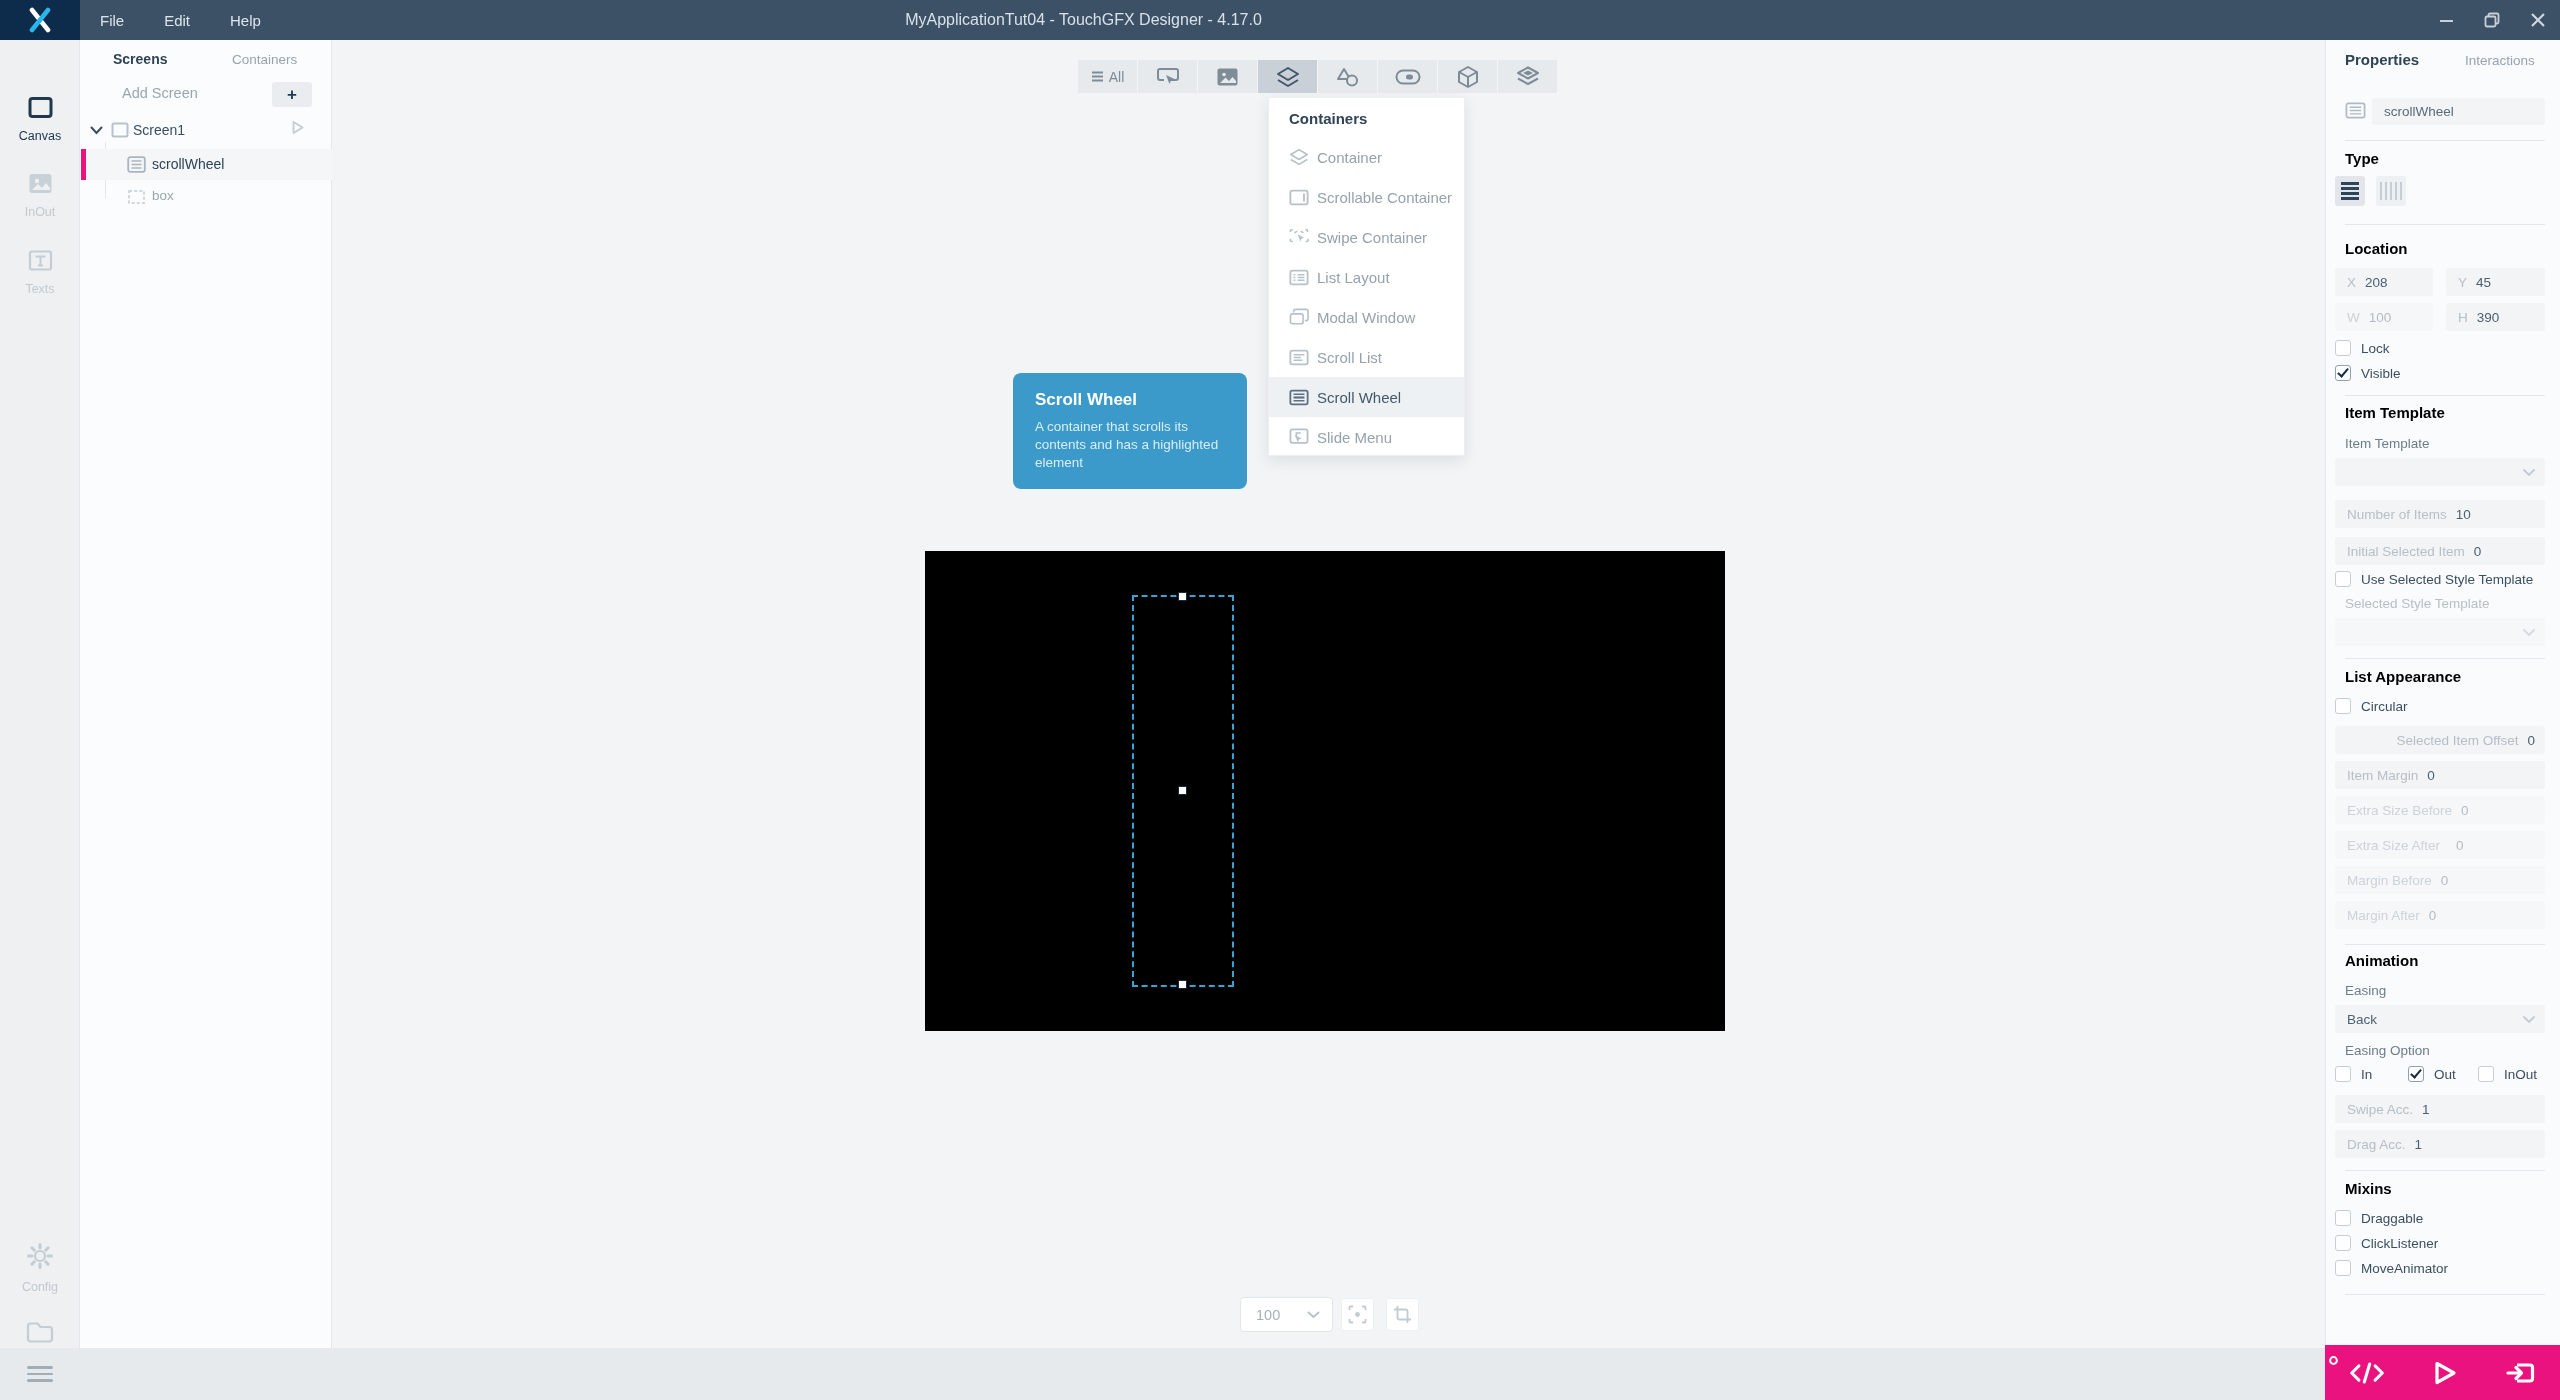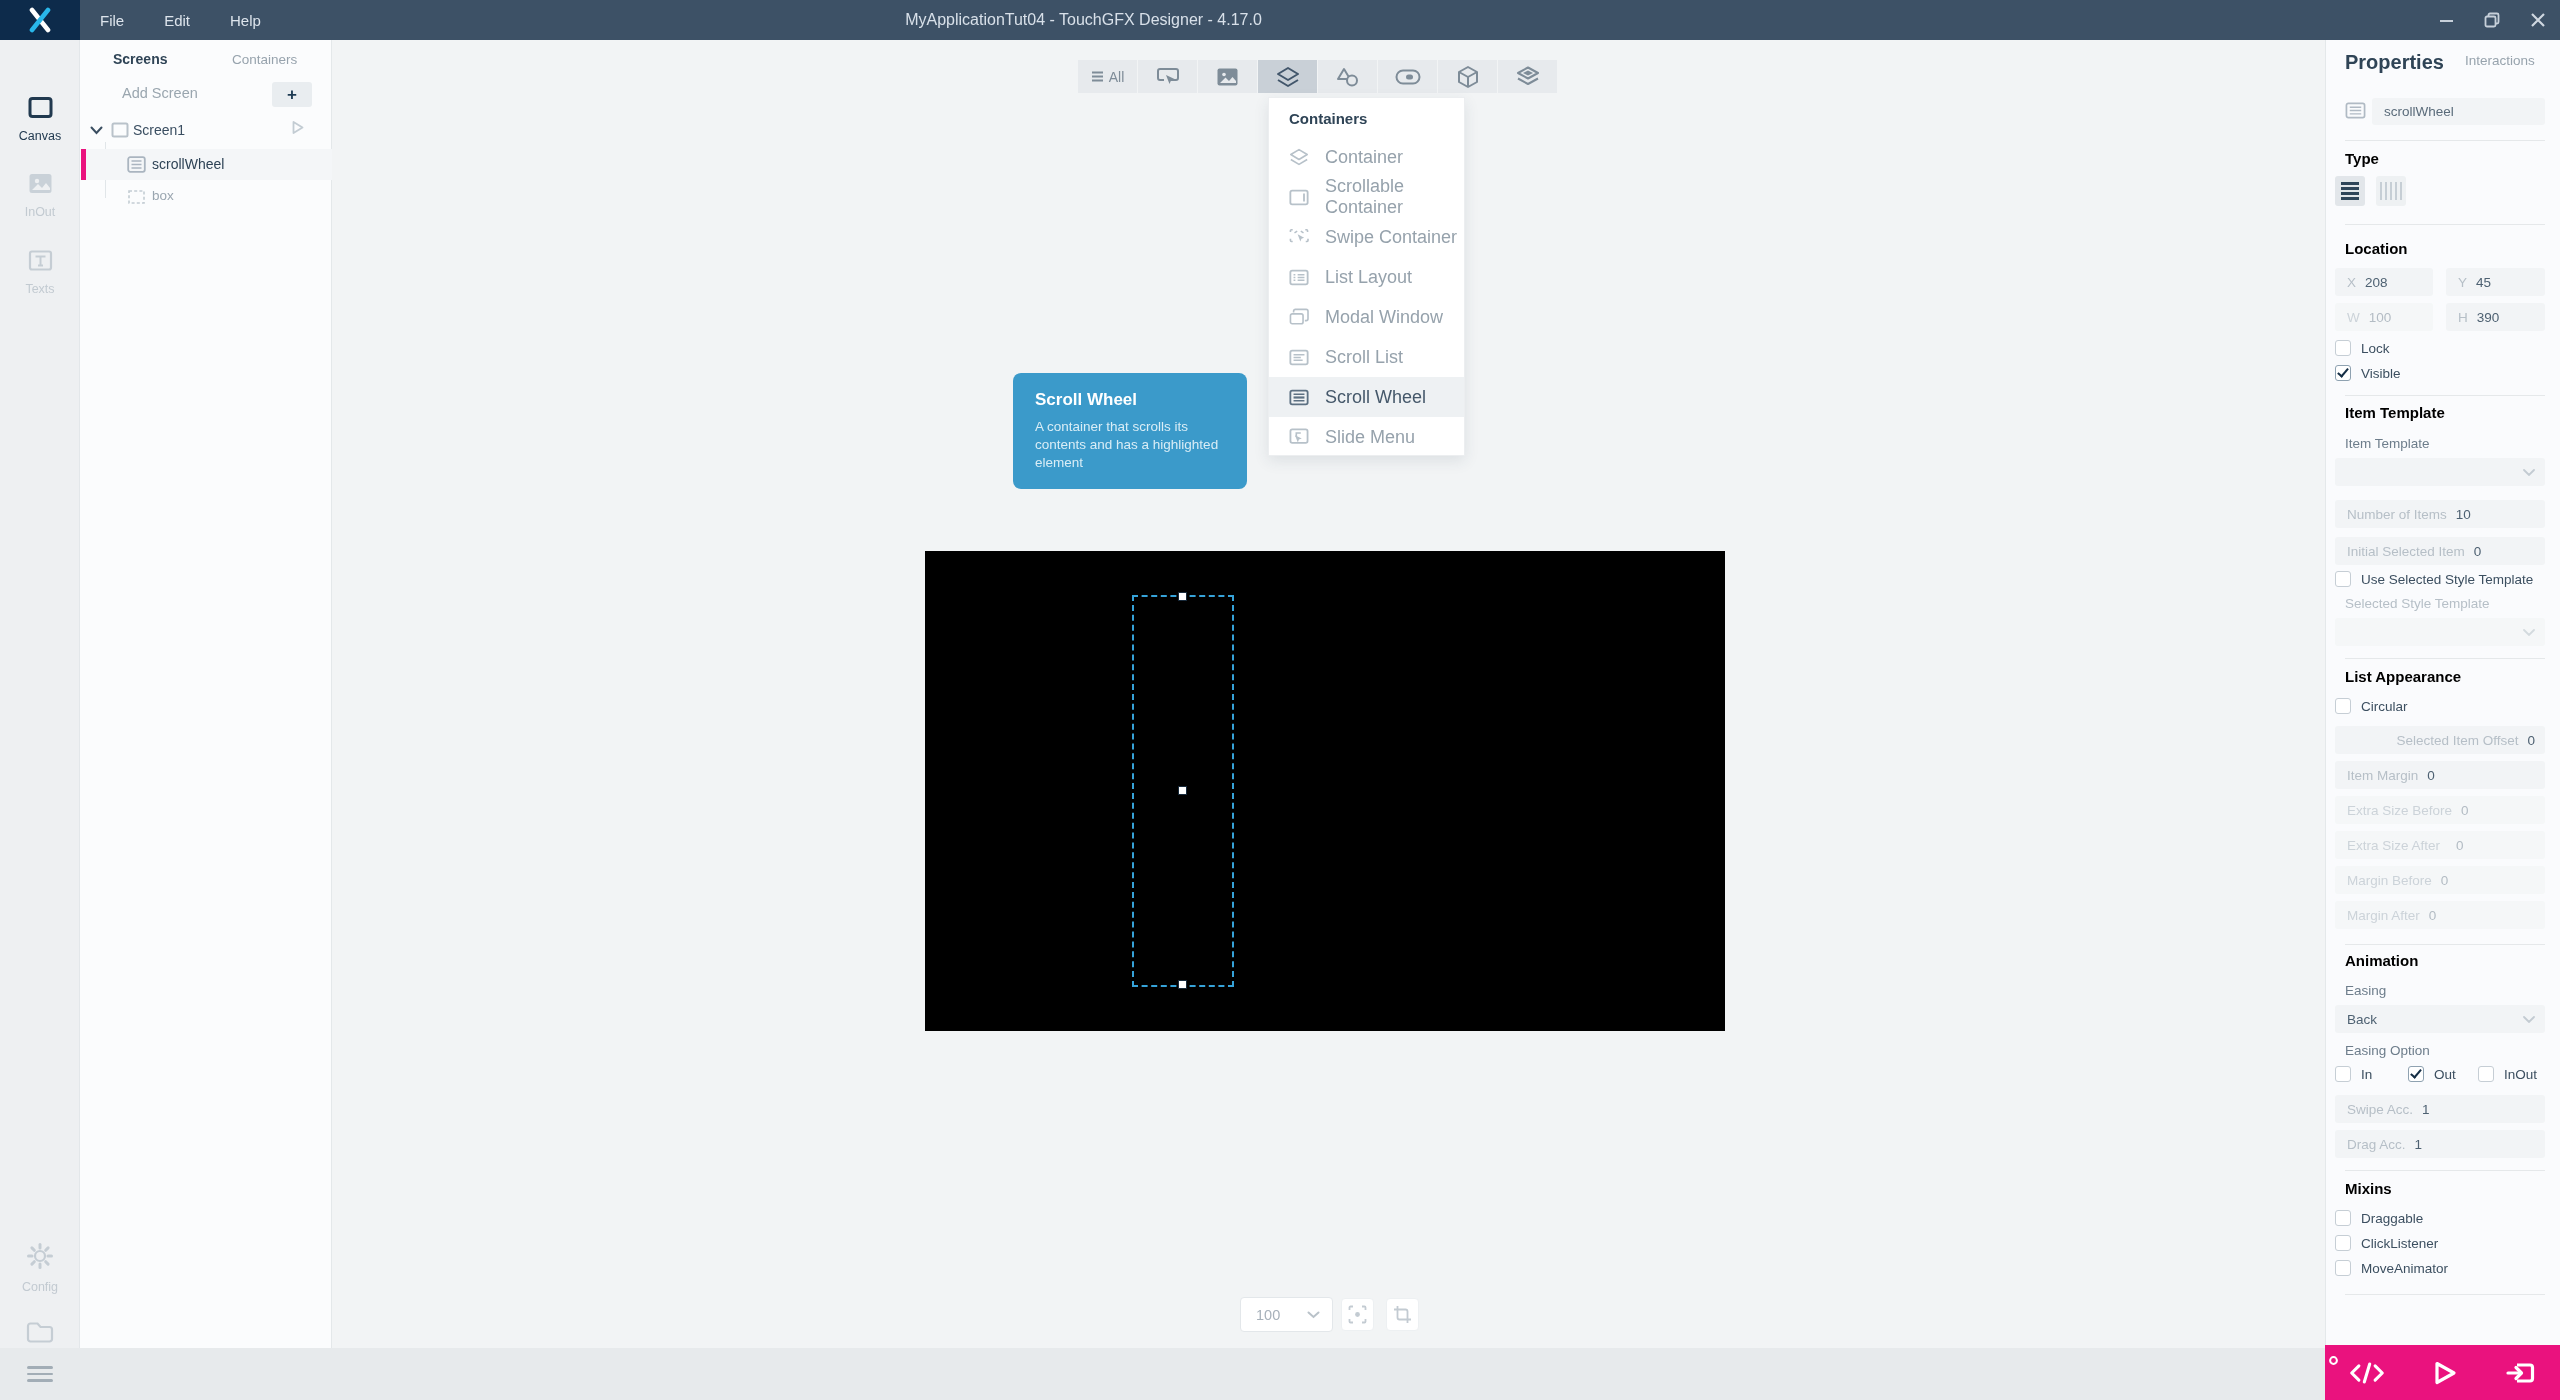--- a/index.html
+++ b/index.html
@@ -53,21 +53,21 @@
   .toolbar{left:1078px;top:60px;display:flex;gap:1px;}
   .tb-btn{width:59px;height:33px;background:var(--button-bg);display:flex;align-items:center;justify-content:center;color:#7e8c98;}
   .tb-btn.active{background:var(--button-active-bg);color:#42566b;}
   .tb-all{font-size:14px;display:flex;align-items:center;gap:5px;}
 
   
   .dropdown{left:1268px;top:97px;width:197px;height:359px;background:#fff;border:1px solid #eceef0;box-shadow:0 5px 14px rgba(40,60,80,.10);}
   .dd-title{position:absolute;left:20px;top:12px;font-size:15px;font-weight:bold;color:#2f4456;}
   .dd-item{position:absolute;left:0;width:195px;height:40px;display:flex;align-items:center;color:#96a2ac;}
   .dd-item .ic{margin-left:20px;width:20px;display:flex;justify-content:center;}
-  .dd-item .t{margin-left:16px;font-size:18px;}
+  .dd-item .t{margin-left:8px;font-size:15px;}
   .dd-item.selected{background:#eef1f3;color:#45586a;}
 
   
   .tooltip{left:1013px;top:373px;width:234px;background:var(--tooltip-bg);border-radius:8px;padding:17px 16px 16px 22px;}
   .tt-title{color:#ffffff;font-size:17px;font-weight:bold;}
   .tt-body{color:#d9edf6;font-size:13.5px;line-height:1.35;margin-top:8px;width:190px;}
 
   
   .black-screen{left:925px;top:551px;width:800px;height:480px;background:var(--canvas-black);}
   .selection{left:1132px;top:595px;width:102px;height:392px;border:2px dashed var(--selection-blue);}
@@ -80,21 +80,21 @@
   .crop-btn{left:1386px;top:1298px;}
 
   
   .bottom-bar{left:0;top:1348px;width:2560px;height:52px;background:#e7eaec;}
   .bb-hamburger{left:27px;top:1366px;display:flex;flex-direction:column;gap:4px;}
   .bb-hamburger span{display:block;width:26px;height:2.5px;background:#a2adb6;border-radius:2px;}
 
   
   .props-panel{left:2325px;top:40px;width:235px;height:1305px;background:#fafbfd;border-left:1px solid #e4e8ea;}
   .pp{position:absolute;}
-  .pp-tab-props{left:2345px;top:51px;font-size:20px;font-weight:bold;color:#2f4456;}
+  .pp-tab-props{left:2345px;top:51px;font-size:15px;font-weight:bold;color:#2f4456;}
   .pp-tab-inter{left:2465px;top:53px;font-size:13.5px;color:#97a3ad;}
   .hr{position:absolute;left:2345px;width:200px;height:1px;background:var(--divider);}
   .heading{font-size:15px;color:#000000;font-weight:bold;}
   .sublabel{font-size:13.5px;color:#6d7d8b;}
   .name-input{left:2372px;top:98px;width:173px;height:27px;background:var(--input-bg);border-radius:3px;display:flex;align-items:center;padding-left:12px;font-size:13.5px;color:#5a6b7a;}
   .type-btn{width:30px;height:30px;border-radius:3px;display:flex;flex-direction:column;align-items:center;justify-content:center;gap:2.5px;}
   .type-btn.sel{background:#e2e6ea;}
   .type-btn.unsel{background:#eef1f3;flex-direction:row;gap:2.5px;}
   .type-btn.sel i{display:block;width:18px;height:2.5px;background:#2e4559;}
   .type-btn.unsel i{display:block;width:2.5px;height:18px;background:#c6ced5;}

